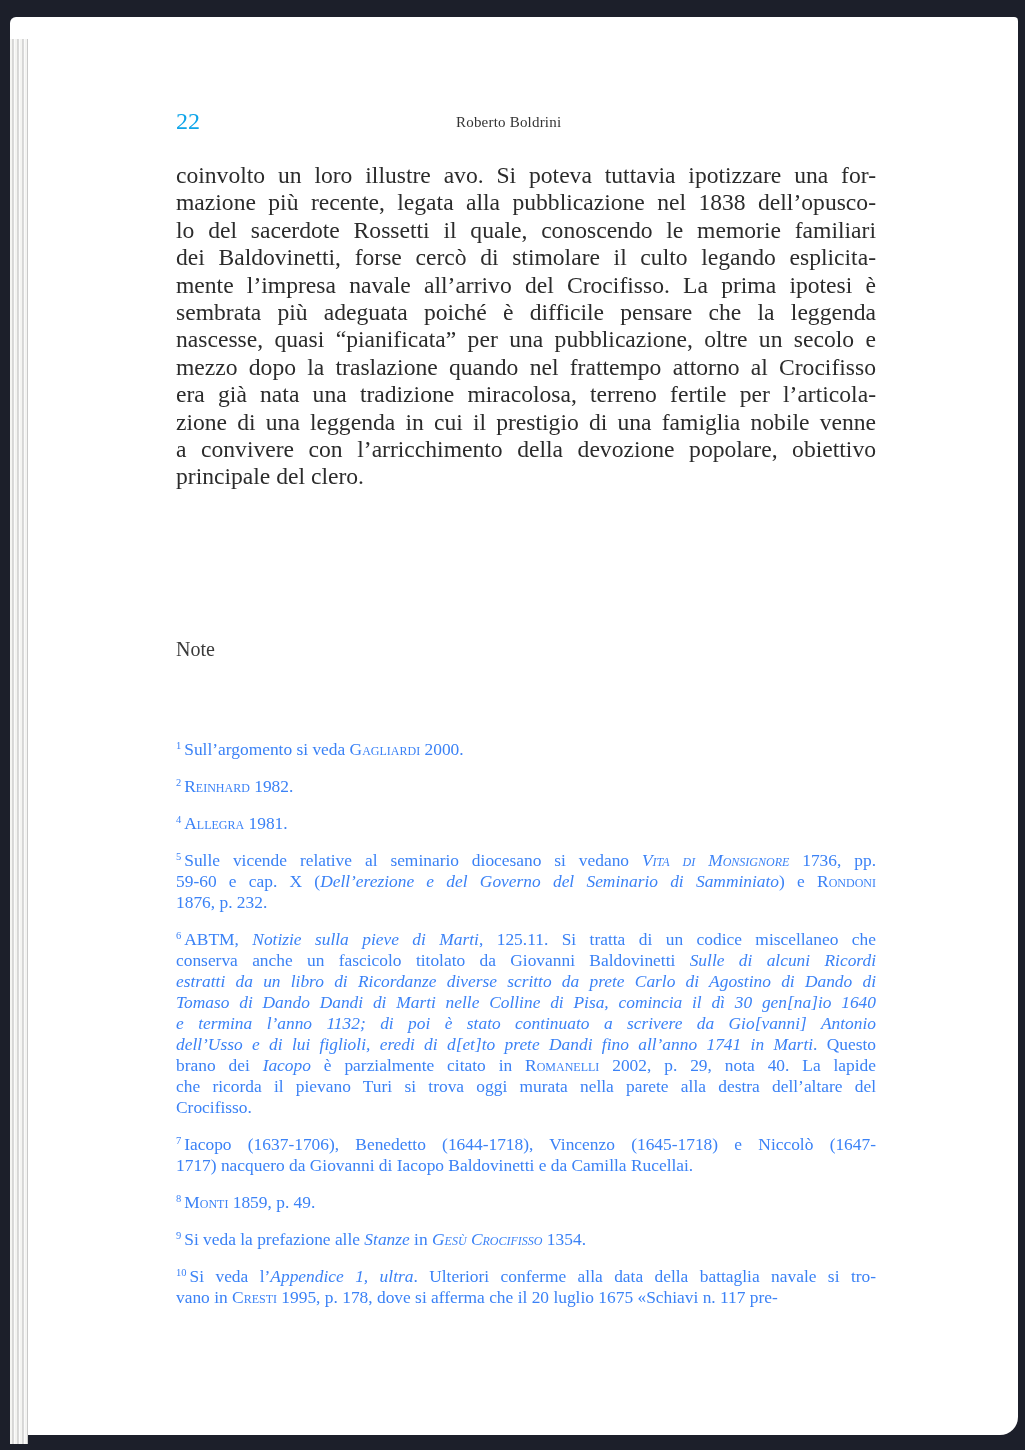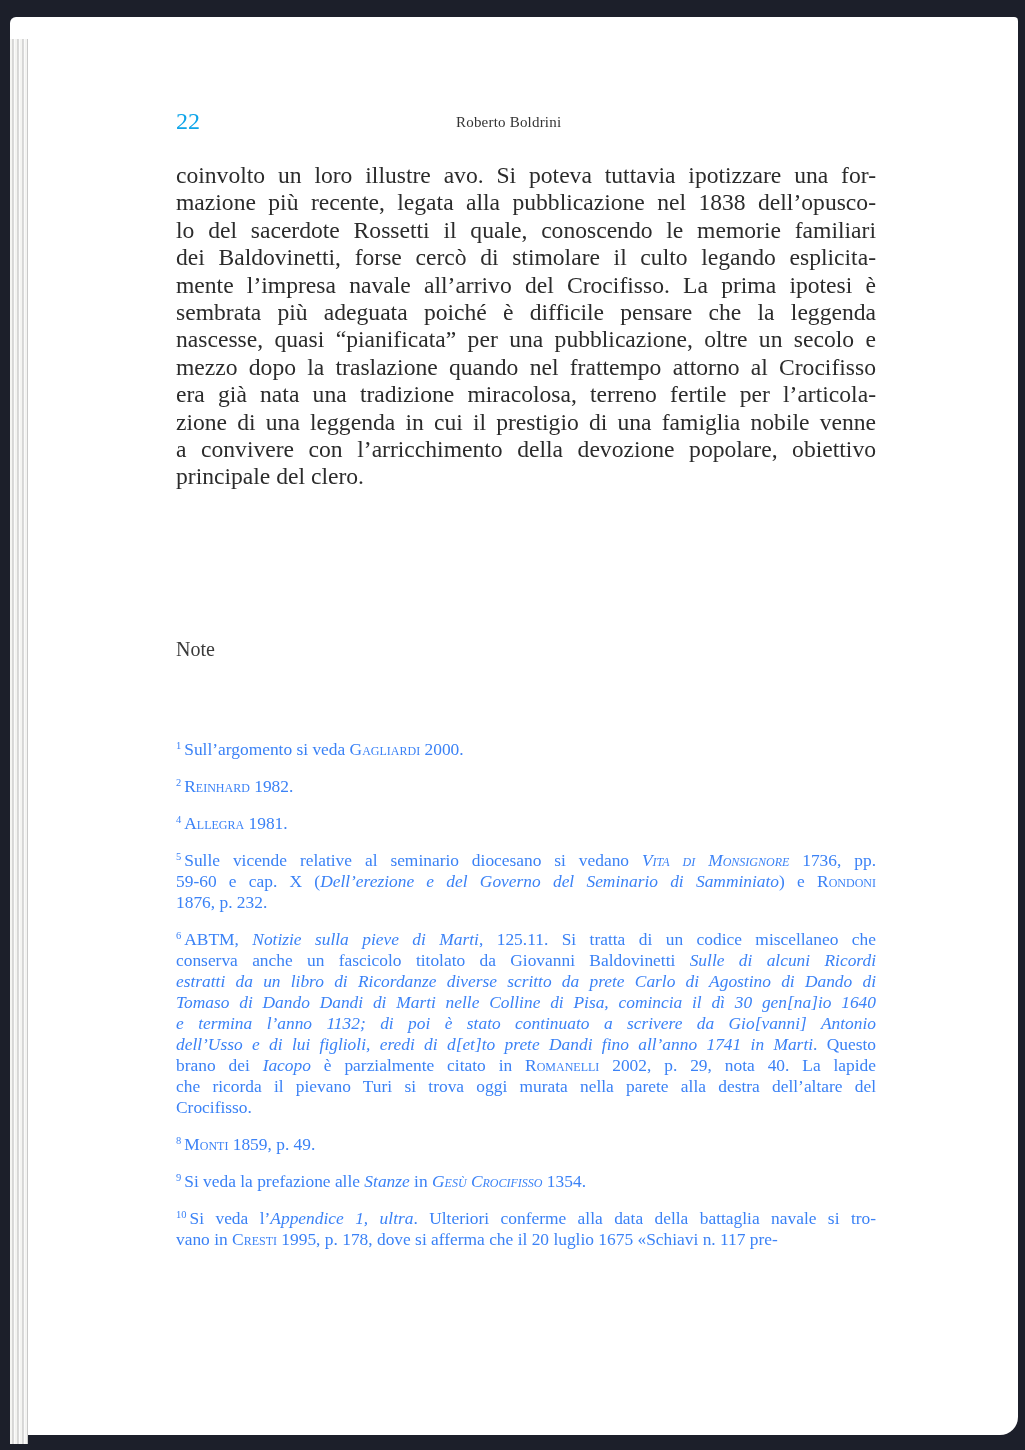--- a/index.html
+++ b/index.html
@@ -90,20 +90,24 @@
       <span class="l"><span>conserva anche un fascicolo titolato da Giovanni Baldovinetti </span><span class="it">Sulle di alcuni Ricordi</span></span>
       <span class="l"><span class="it">estratti da un libro di Ricordanze diverse scritto da prete Carlo di Agostino di Dando di</span></span>
       <span class="l"><span class="it">Tomaso di Dando Dandi di Marti nelle Colline di Pisa, comincia il dì 30 gen[na]io 1640</span></span>
       <span class="l"><span class="it">e termina l’anno 1132; di poi è stato continuato a scrivere da Gio[vanni] Antonio</span></span>
       <span class="l"><span class="it">dell’Usso e di lui figlioli, eredi di d[et]to prete Dandi fino all’anno 1741 in Marti</span><span>. Questo</span></span>
       <span class="l"><span>brano dei </span><span class="it">Iacopo</span><span> è parzialmente citato in </span><span class="sc">Romanelli</span><span> 2002, p. 29, nota 40. La lapide</span></span>
       <span class="l"><span>che ricorda il pievano Turi si trova oggi murata nella parete alla destra dell’altare del</span></span>
       <span class="l last"><span>Crocifisso.</span></span>
     </div>
     <div class="note">
+      <span class="l"><span class="sup">7</span><span>Iacopo (1637-1706), Benedetto (1644-1718), Vincenzo (1645-1718) e Niccolò (1647-</span></span>
+      <span class="l last"><span>1717) nacquero da Giovanni di Iacopo Baldovinetti e da Camilla Rucellai.</span></span>
+    </div>
+    <div class="note">
       <span class="l last"><span class="sup">8</span><span class="sc">Monti</span><span> 1859, p. 49.</span></span>
     </div>
     <div class="note">
       <span class="l last"><span class="sup">9</span><span>Si veda la prefazione alle </span><span class="it">Stanze</span><span> in </span><span class="it sc">Gesù Crocifisso</span><span> 1354.</span></span>
     </div>
     <div class="note">
       <span class="l"><span class="sup">10</span><span>Si veda l’</span><span class="it">Appendice 1, ultra</span><span>. Ulteriori conferme alla data della battaglia navale si tro-</span></span>
       <span class="l last"><span>vano in </span><span class="sc">Cresti</span><span> 1995, p. 178, dove si afferma che il 20 luglio 1675 «Schiavi n. 117 pre-</span></span>
     </div>
   </div>

